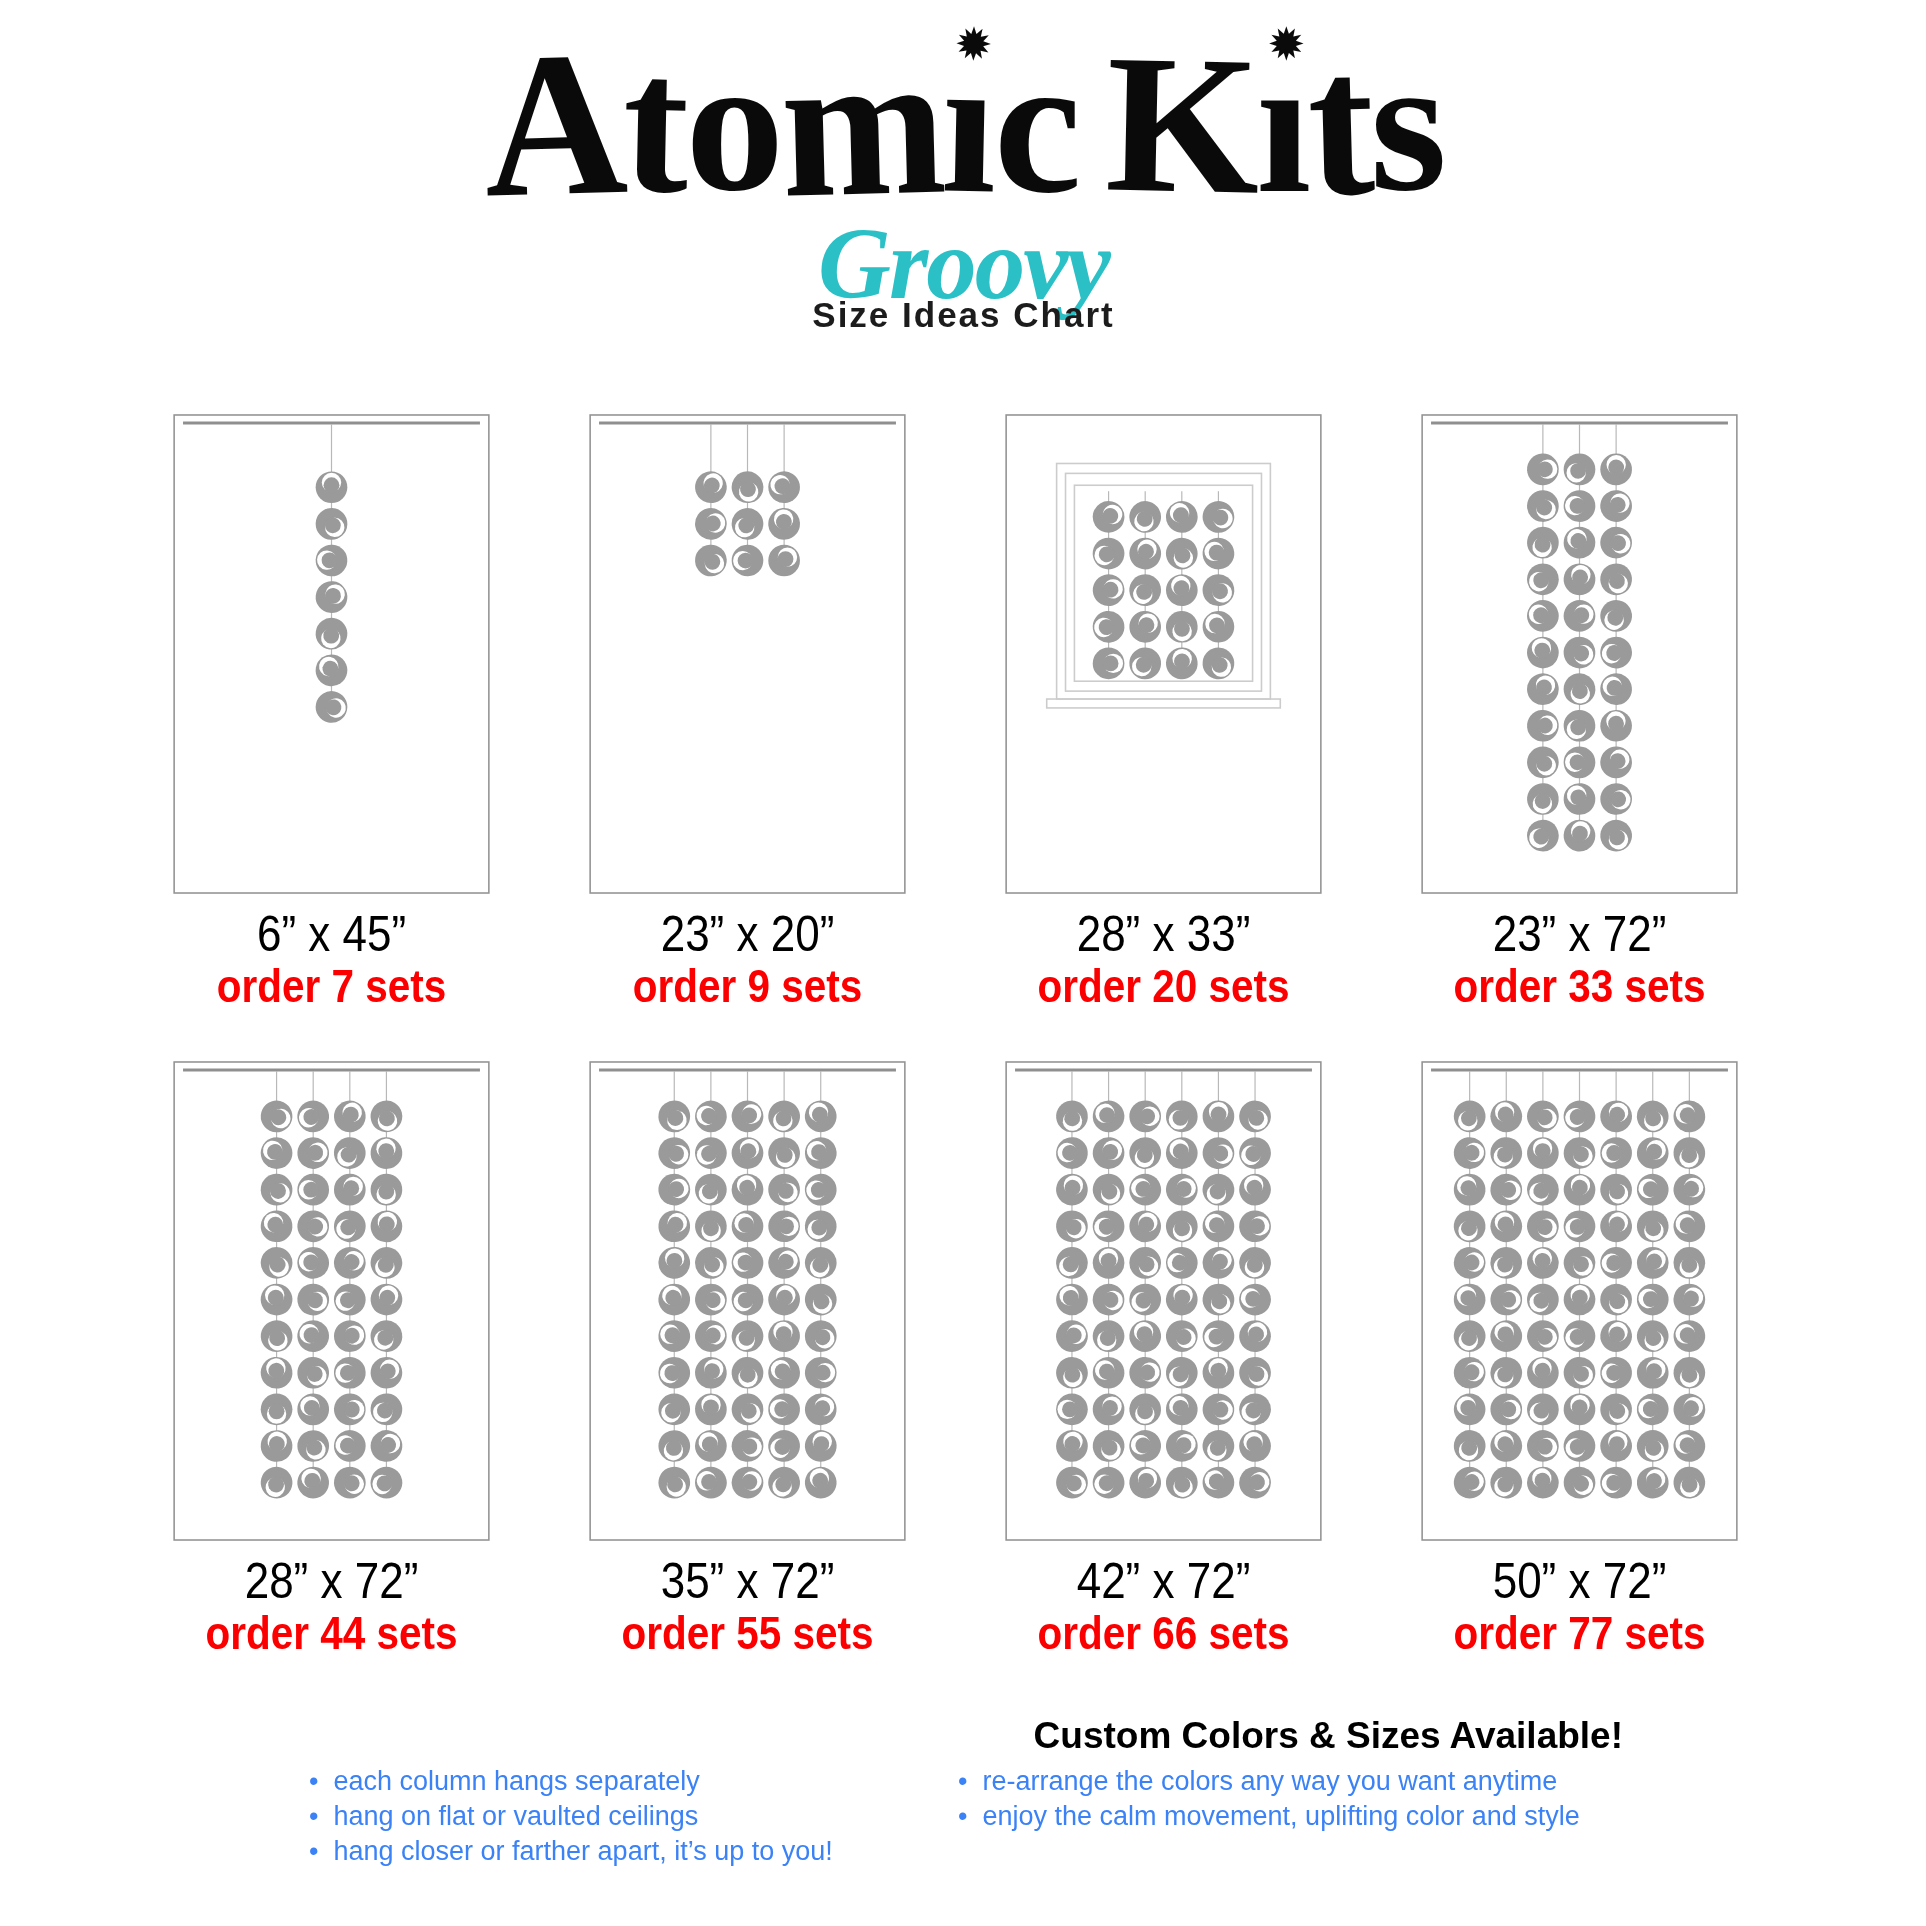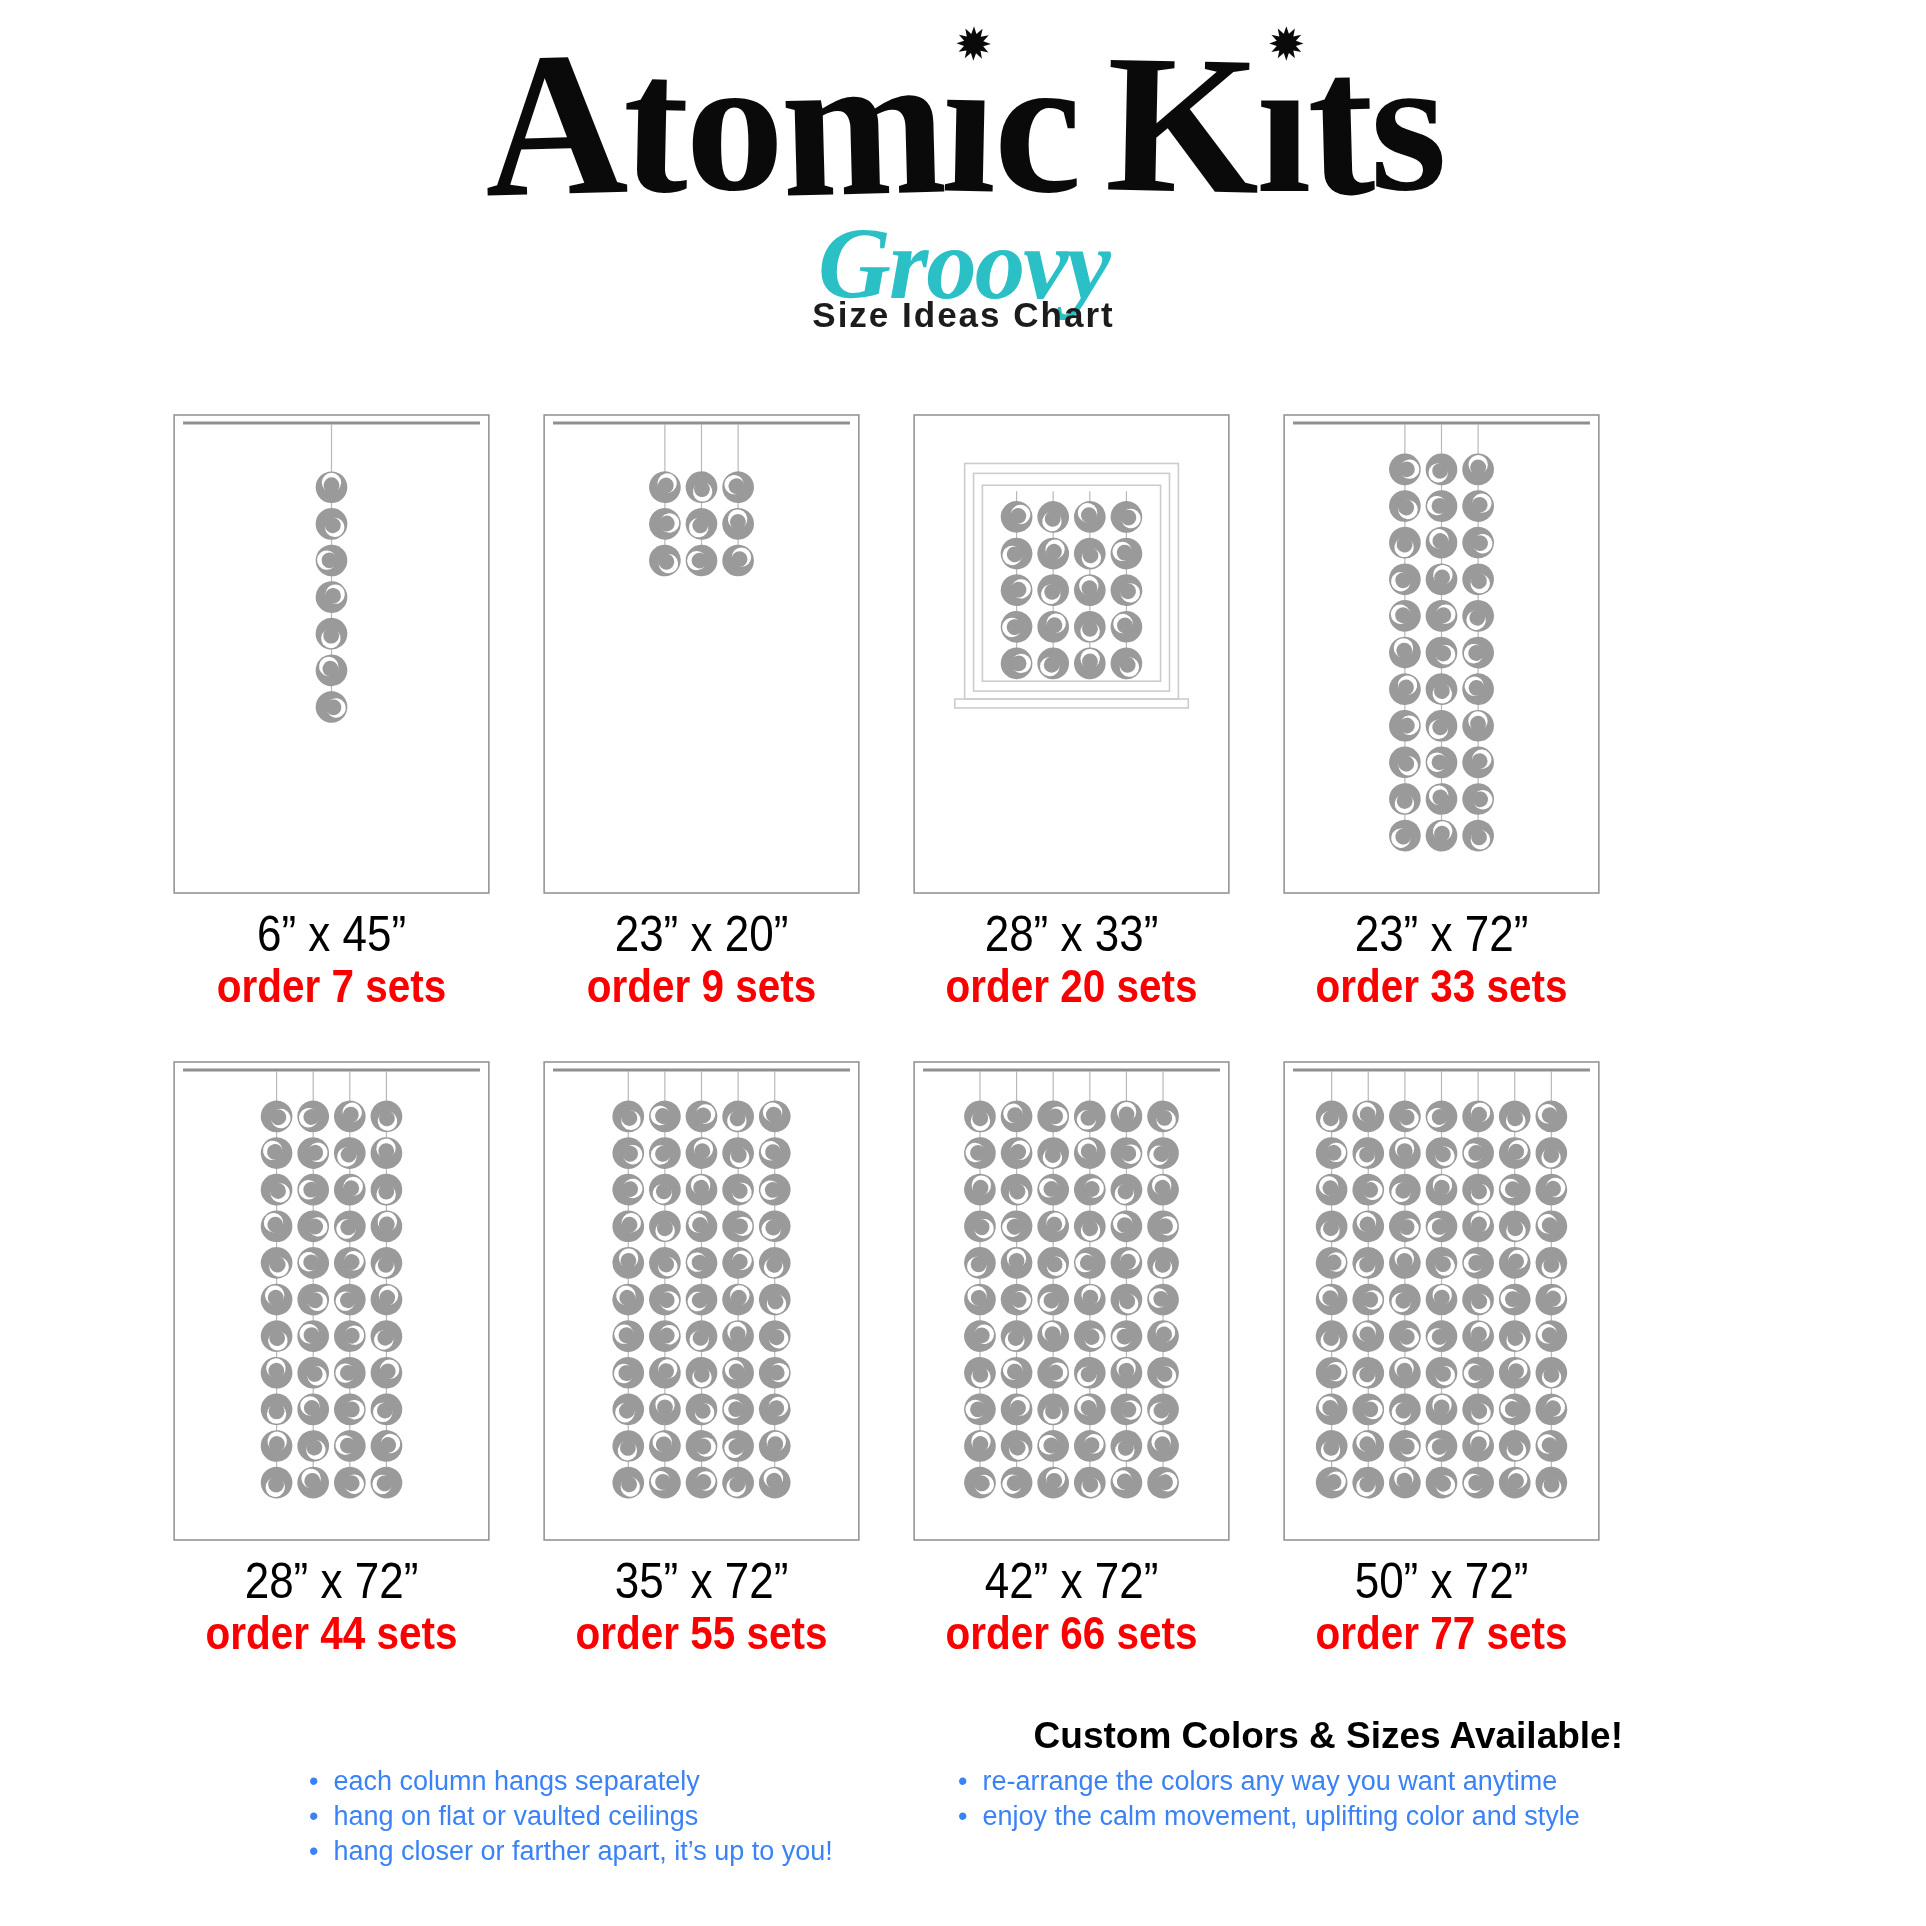--- a/index.html
+++ b/index.html
@@ -18,21 +18,21 @@
   .iwrap{position:relative;display:inline-block;}
   .iwrap .star{position:absolute;left:55%;top:-0.085em;transform:translateX(-50%);
                font-size:0.23em;font-family:"DejaVu Sans",sans-serif;line-height:1;}
   .groovy{position:absolute;top:214px;left:0;width:100%;text-align:center;
           font-family:"Liberation Serif","DejaVu Serif",serif;font-style:italic;font-weight:bold;
           font-size:101px;line-height:1;letter-spacing:-0.02em;}
   .subtitle{position:absolute;top:297px;left:0;width:100%;text-align:center;
             font-size:35px;line-height:1;font-weight:700;letter-spacing:2px;color:#1c1c1c;}
 
   
-  .panel-row{position:absolute;left:173px;display:flex;gap:53px;}
+  .panel-row{position:absolute;left:173px;display:flex;gap:99px;}
   .panel-row.r1{top:414px;}
   .panel-row.r2{top:1061px;}
   .panel{width:317px;text-align:center;}
   .panel svg{display:block;width:317px;height:480px;}
   .size-label{margin-top:14px;font-size:50px;line-height:53px;font-weight:400;color:#000;
               transform:scaleX(0.88);}
   .order-label{font-size:46px;line-height:50px;font-weight:bold;transform:scaleX(0.88);}
 
   
   .footer-heading{position:absolute;top:1716px;left:277px;width:1346px;text-align:right;

